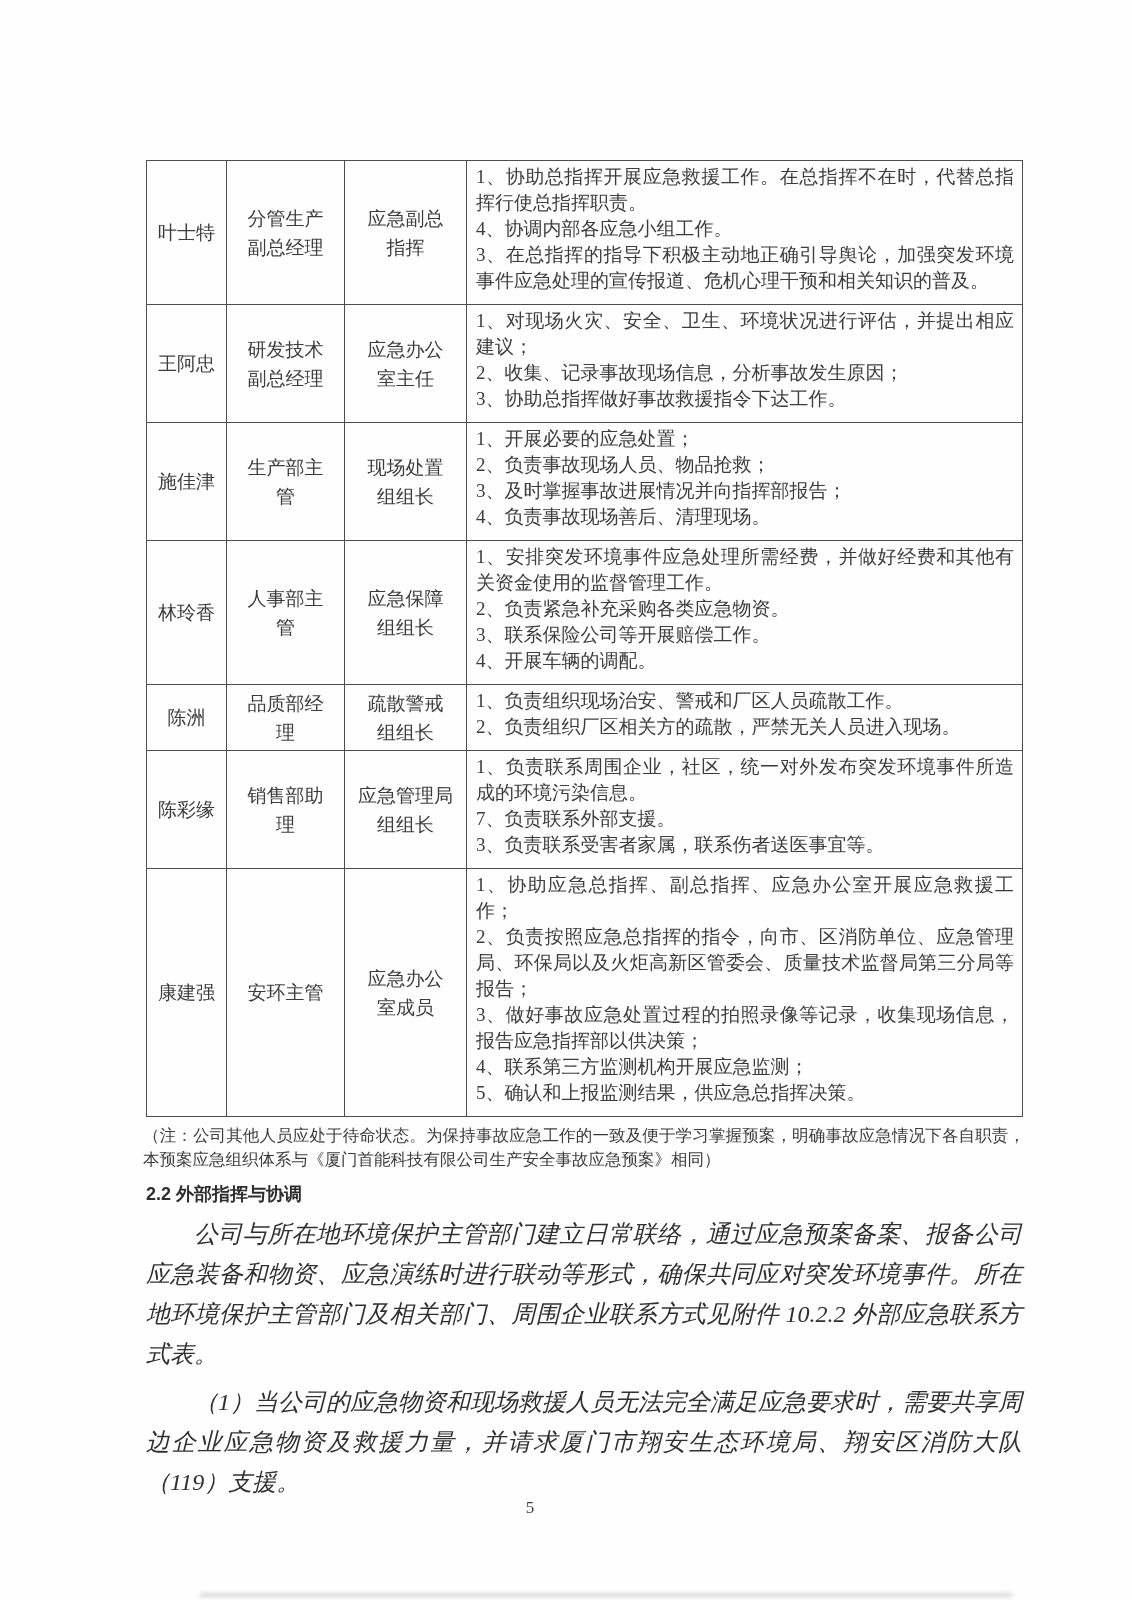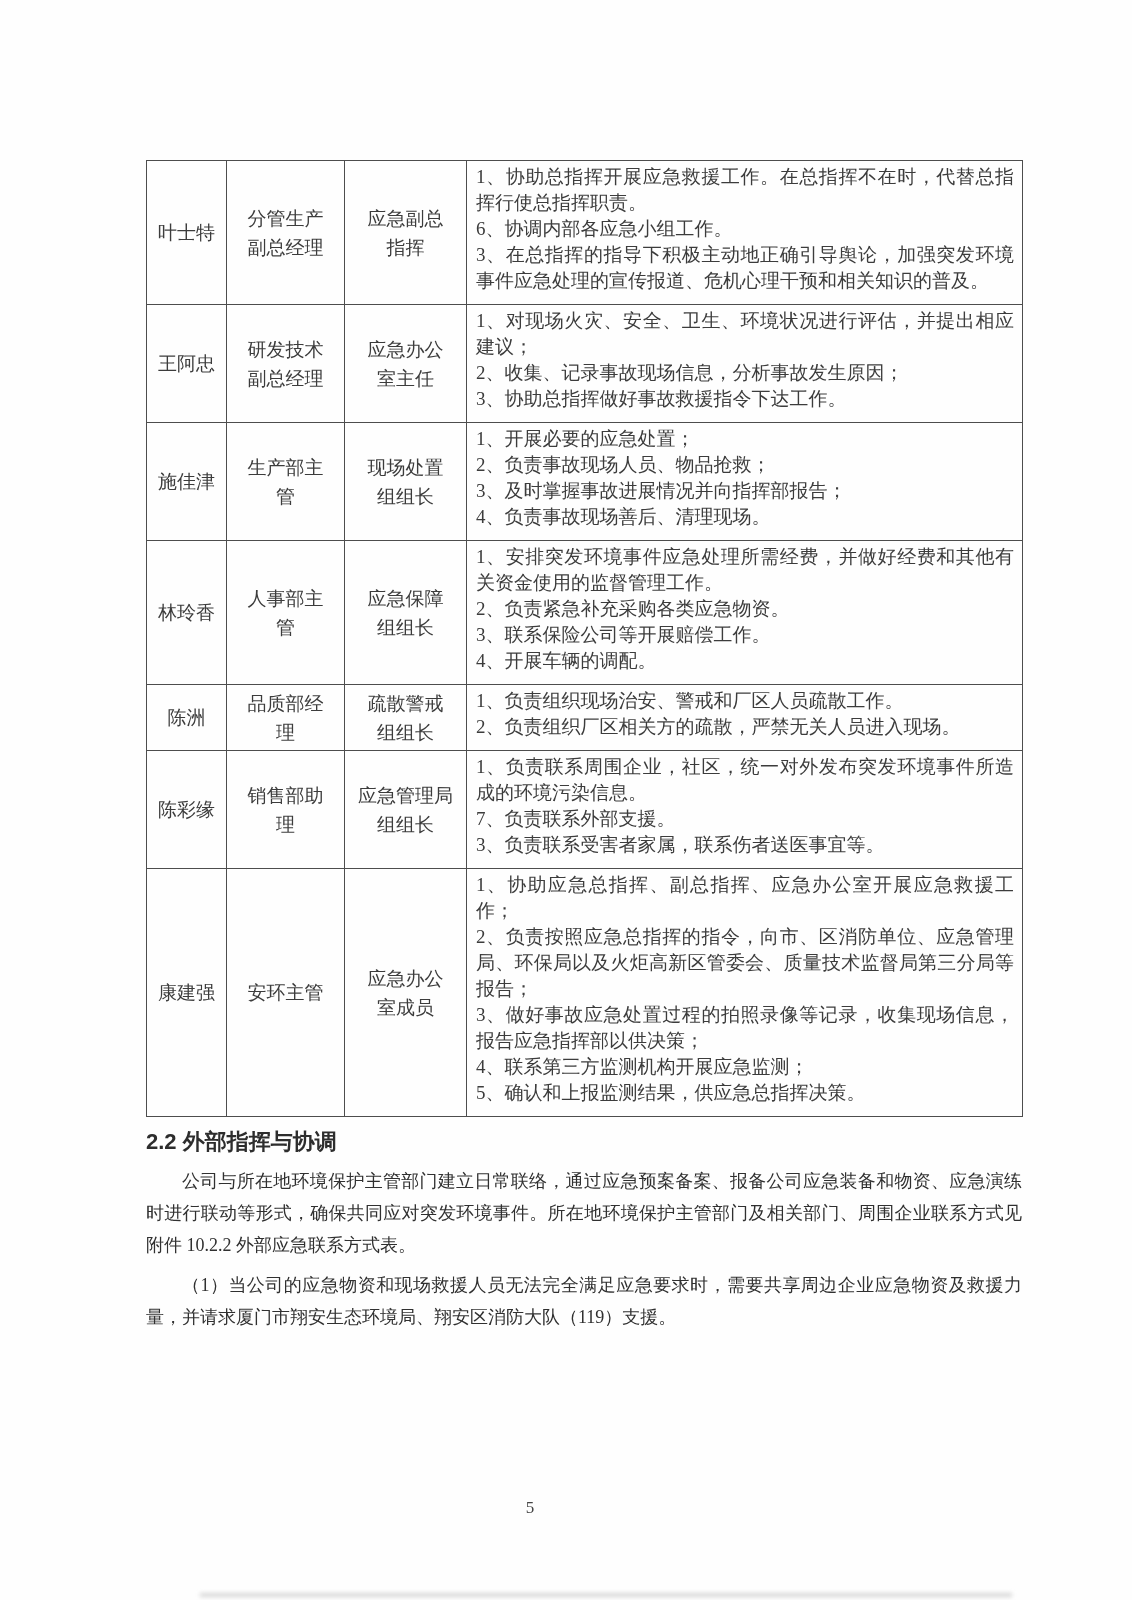--- a/index.html
+++ b/index.html
@@ -45,31 +45,32 @@
     margin:7px 0 0 -3px;
     width:882px;
     font-size:16.5px;
     line-height:24px;
     color:#3b3b3b;
     text-align:justify;
   }
   .heading {
     margin:10px 0 0 0;
     font-family:"Liberation Sans","DejaVu Sans",sans-serif;
-    font-size:22px;
+    font-size:18px;
     font-weight:bold;
     color:#2d2d2d;
   }
   .body-para {
     margin:8px 0 0 0;
-    font-size:18px;
-    line-height:32px;
+    font-size:24px;
+    line-height:40px;
     color:#303030;
     text-indent:2em;
     text-align:justify;
+    font-style:italic;
   }
   .page-number {
     position:absolute;
     top:1498px; left:466px;
     width:128px;
     text-align:center;
     font-size:17px;
     color:#444;
   }
   .bleed-strip {
@@ -96,21 +97,21 @@
       </colgroup>
       <tbody id="duty-tbody">
           <tr style="height: 135px;">
             <td class="c-name">叶士特</td>
             <td class="c-pos">分管生产
 副总经理</td>
             <td class="c-role">应急副总
 指挥</td>
             <td class="c-duties">
               <div class="duty-line">1、协助总指挥开展应急救援工作。在总指挥不在时，代替总指挥行使总指挥职责。</div>
-              <div class="duty-line">6、协调内部各应急小组工作。</div>
+              <div class="duty-line">4、协调内部各应急小组工作。</div>
               <div class="duty-line">3、在总指挥的指导下积极主动地正确引导舆论，加强突发环境事件应急处理的宣传报道、危机心理干预和相关知识的普及。</div>
             </td>
           </tr>
           <tr style="height: 106px;">
             <td class="c-name">王阿忠</td>
             <td class="c-pos">研发技术
 副总经理</td>
             <td class="c-role">应急办公
 室主任</td>
             <td class="c-duties">
@@ -177,20 +178,21 @@
               <div class="duty-line">1、协助应急总指挥、副总指挥、应急办公室开展应急救援工作；</div>
               <div class="duty-line">2、负责按照应急总指挥的指令，向市、区消防单位、应急管理局、环保局以及火炬高新区管委会、质量技术监督局第三分局等报告；</div>
               <div class="duty-line">3、做好事故应急处置过程的拍照录像等记录，收集现场信息，报告应急指挥部以供决策；</div>
               <div class="duty-line">4、联系第三方监测机构开展应急监测；</div>
               <div class="duty-line">5、确认和上报监测结果，供应急总指挥决策。</div>
             </td>
           </tr>
         </tbody>
     </table>
 
+    <p class="note">（注：公司其他人员应处于待命状态。为保持事故应急工作的一致及便于学习掌握预案，明确事故应急情况下各自职责，本预案应急组织体系与《厦门首能科技有限公司生产安全事故应急预案》相同）</p>
 
     <h2 class="heading">2.2 外部指挥与协调</h2>
 
     <p class="body-para">公司与所在地环境保护主管部门建立日常联络，通过应急预案备案、报备公司应急装备和物资、应急演练时进行联动等形式，确保共同应对突发环境事件。所在地环境保护主管部门及相关部门、周围企业联系方式见附件 10.2.2 外部应急联系方式表。</p>
     <p class="body-para">（1）当公司的应急物资和现场救援人员无法完全满足应急要求时，需要共享周边企业应急物资及救援力量，并请求厦门市翔安生态环境局、翔安区消防大队（119）支援。</p>
 
   </div>
 
   <div class="page-number">5</div>
   <div class="bleed-strip"></div>

